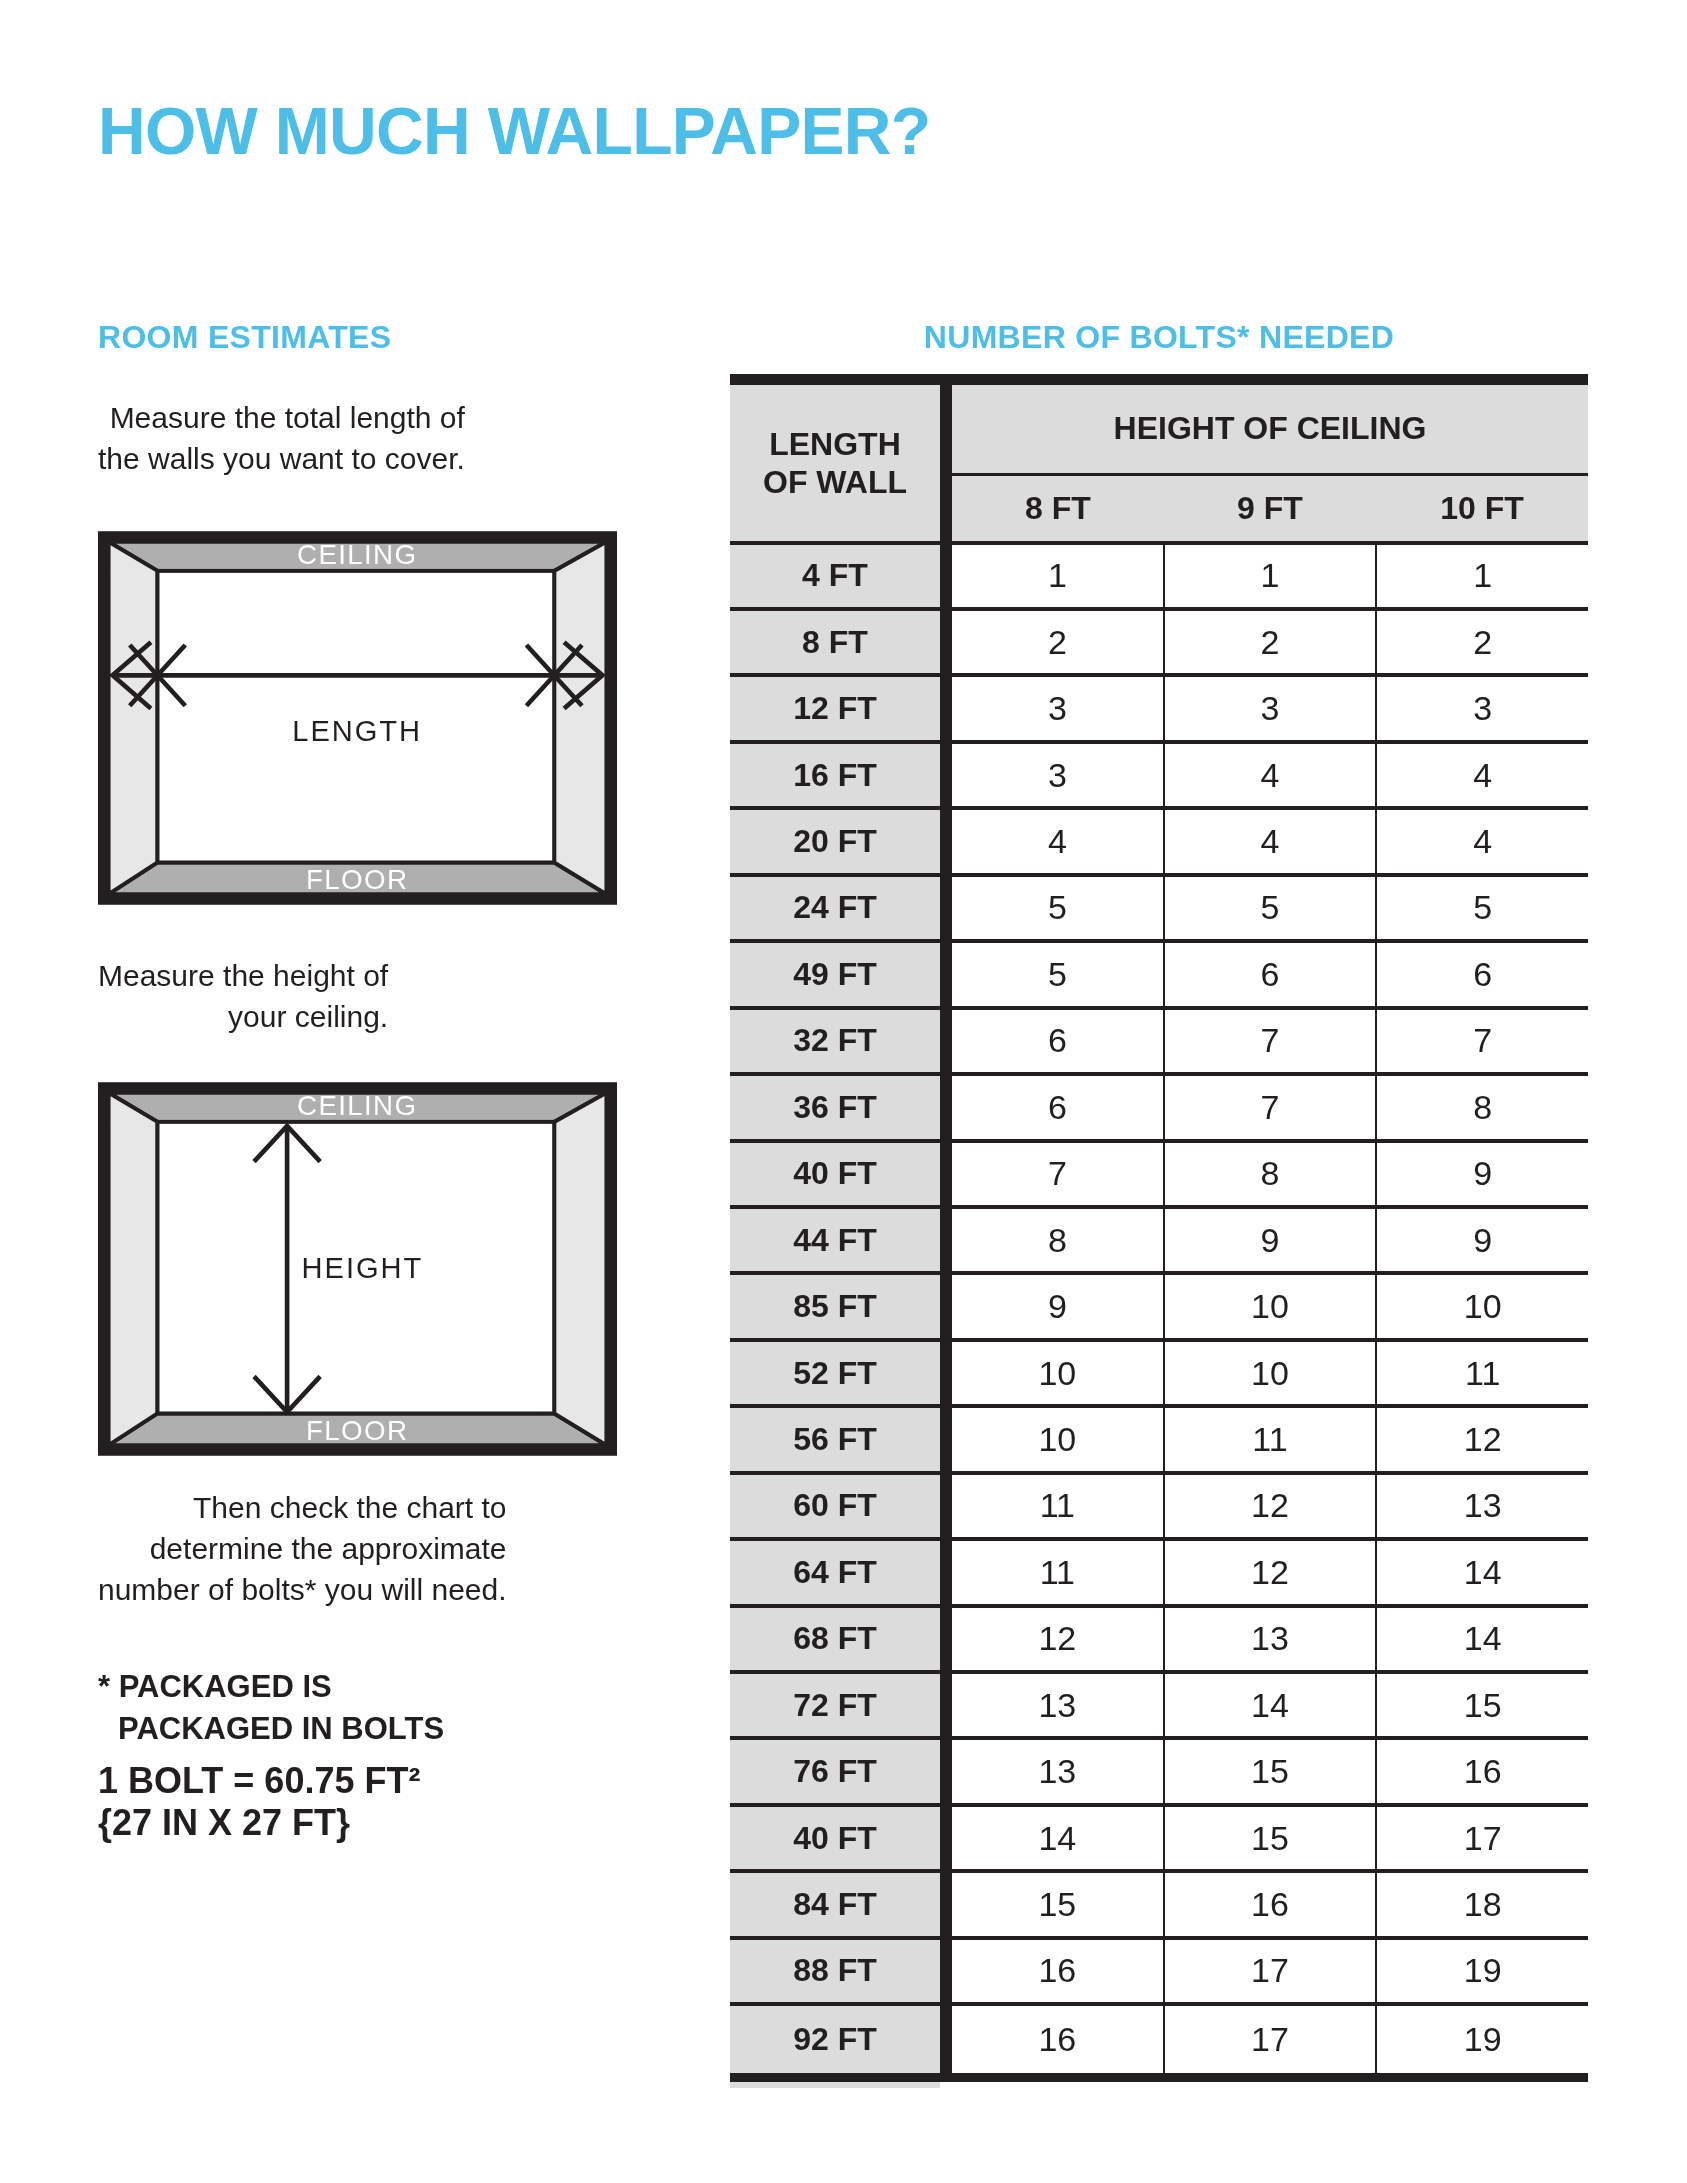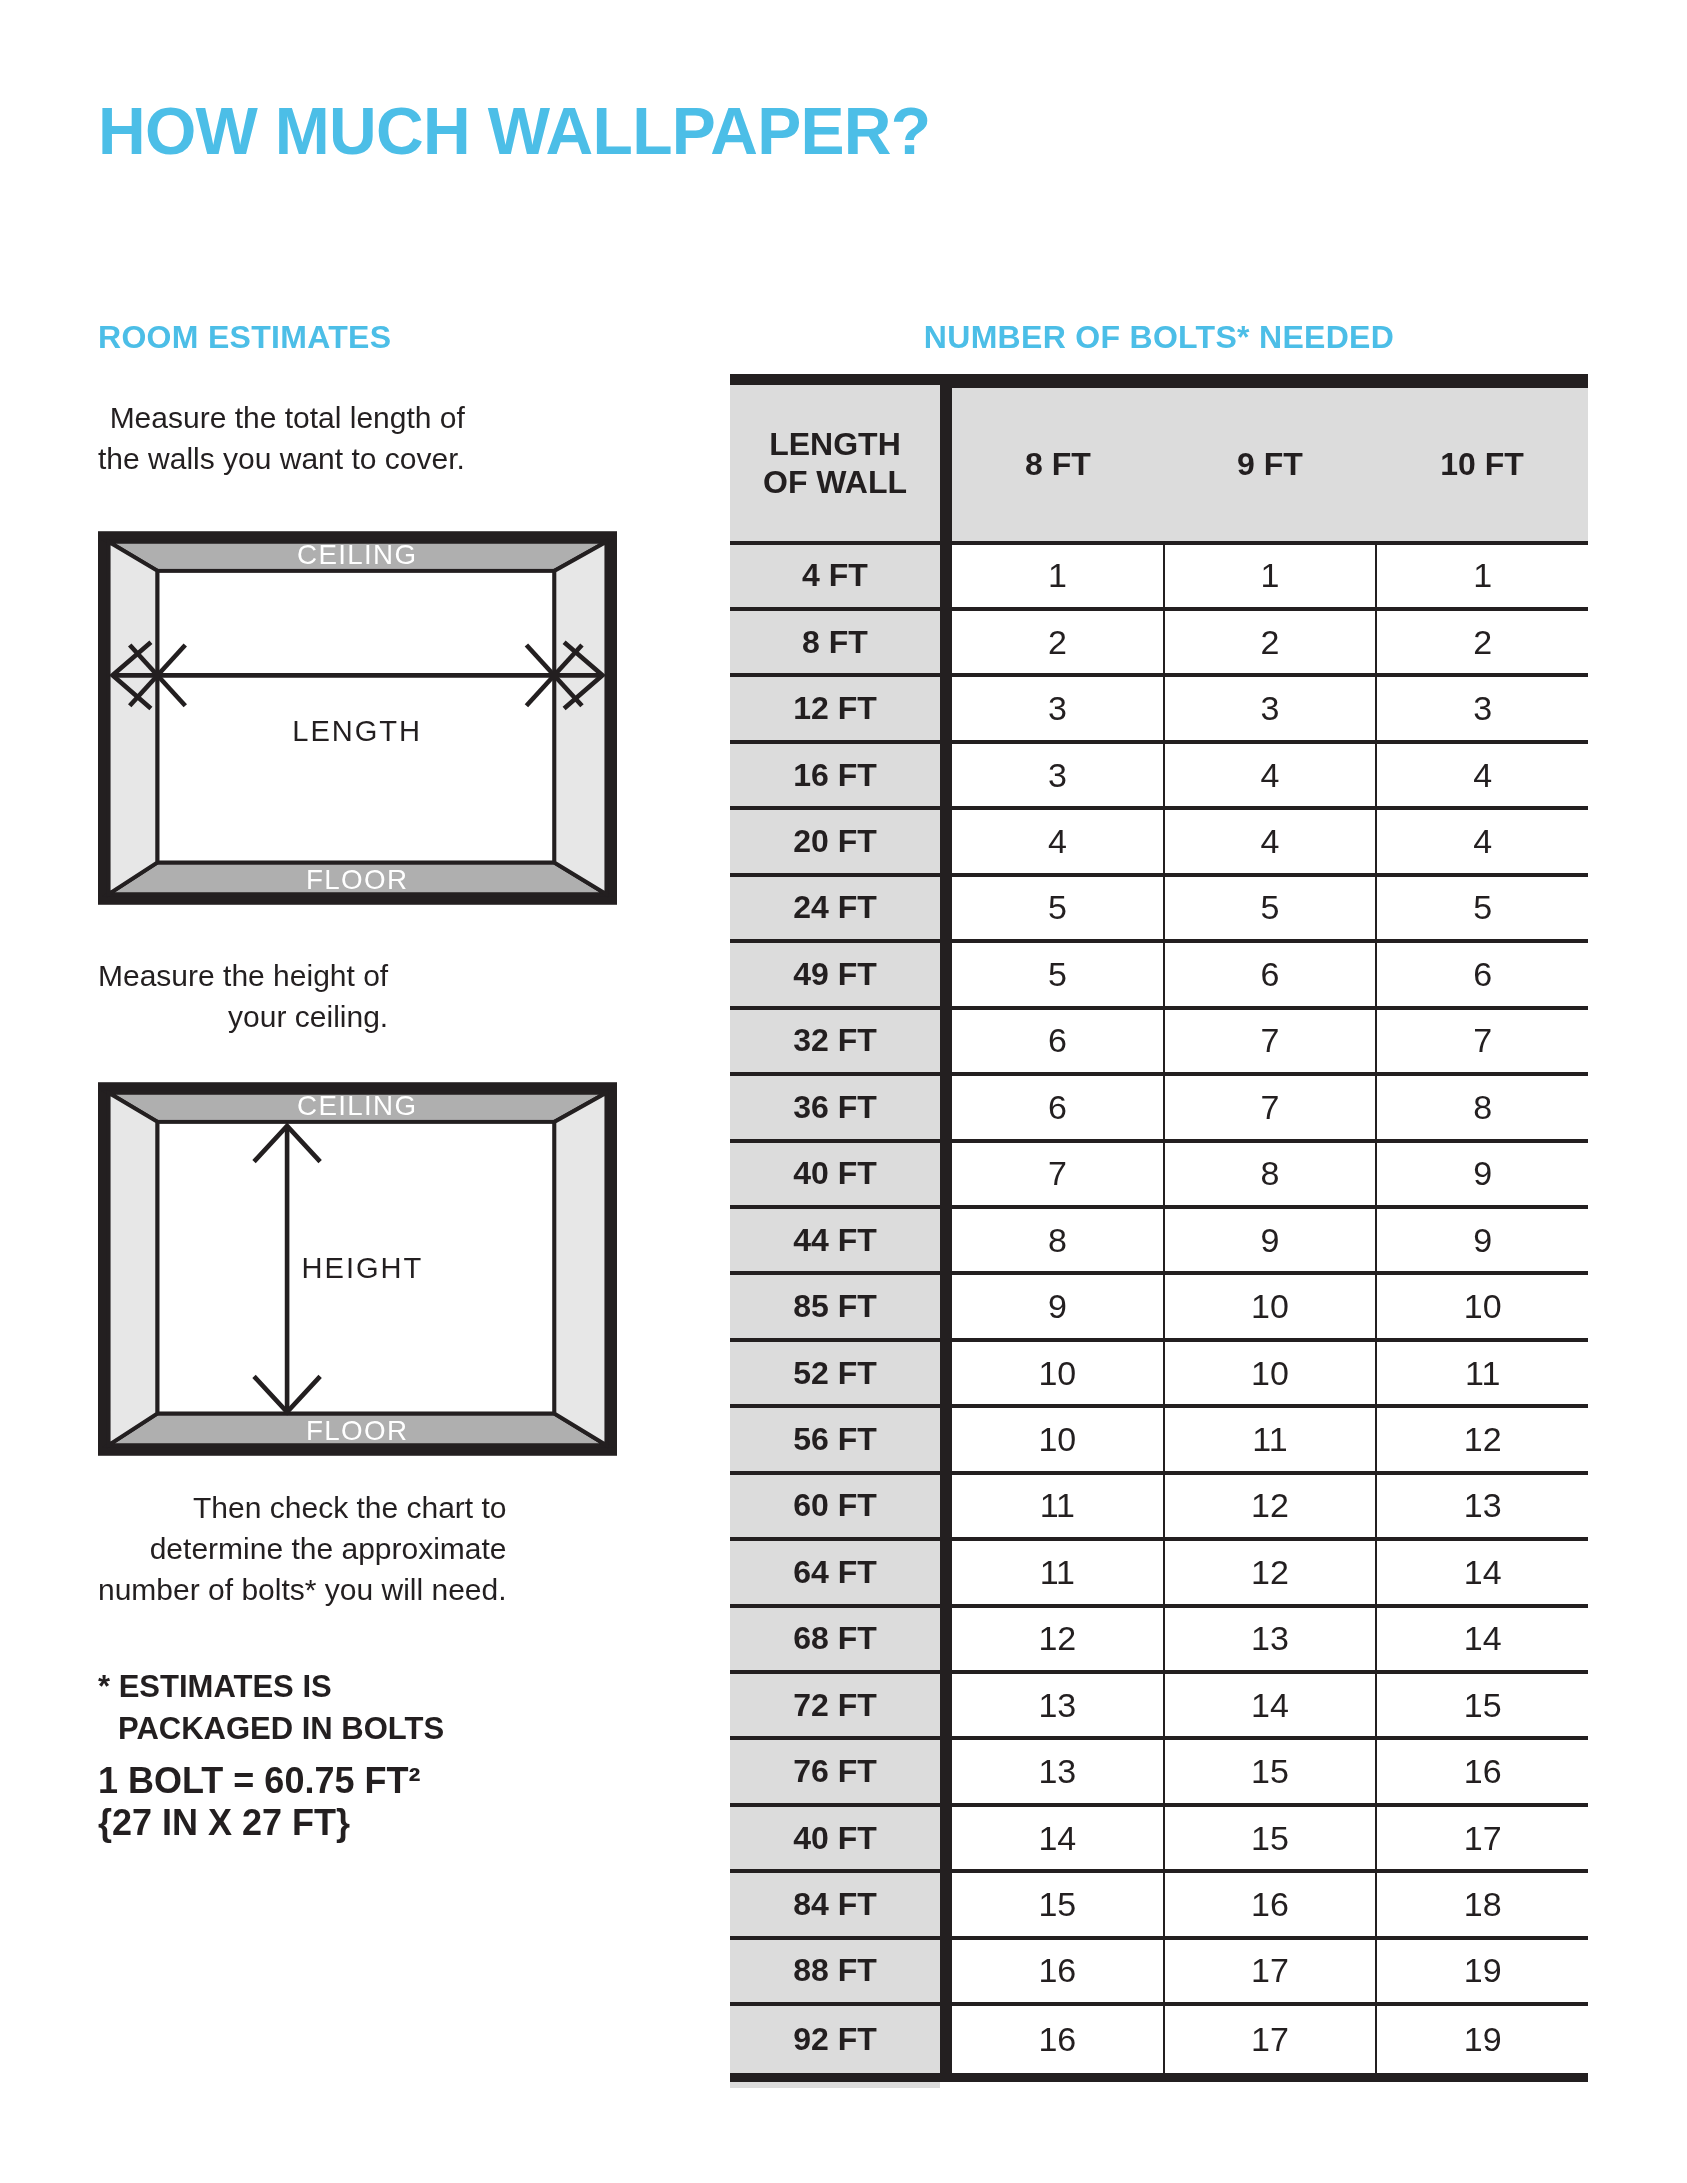--- a/index.html
+++ b/index.html
@@ -107,36 +107,37 @@
     <polyline points="236,445 286,499 336,445"></polyline>
   </g>
   <text x="400" y="296" text-anchor="middle" class="dim-label">HEIGHT</text>
 </svg>
 
 <div class="abs para p3 preline">Then check the chart to
 determine the approximate
 number of bolts* you will need.</div>
 
 <div class="abs footnote">
-  <div>* ESTIMATES IS</div>
+  <div>* PACKAGED IS</div>
   <div class="indent">PACKAGED IN BOLTS</div>
 </div>
 
 <div class="abs boltspec preline">1 BOLT = 60.75 FT²
 {27 IN X 27 FT}</div>
 
 <div class="abs sec-head table-head">NUMBER OF BOLTS* NEEDED</div>
 
 <div class="abs btable">
   <div class="t-topbar"></div>
   <div class="t-header">
     <div class="h-label preline">LENGTH
 OF WALL</div>
     <div class="v-div"></div>
     <div class="h-right">
+      <div class="hoc">HEIGHT OF CEILING</div>
       <div class="hline"></div>
       <div class="subrow">
         <div class="subcol">8 FT</div>
         <div class="subcol">9 FT</div>
         <div class="subcol">10 FT</div>
       </div>
     </div>
   </div>
   <div class="t-sep"></div>
   <div class="t-body">

